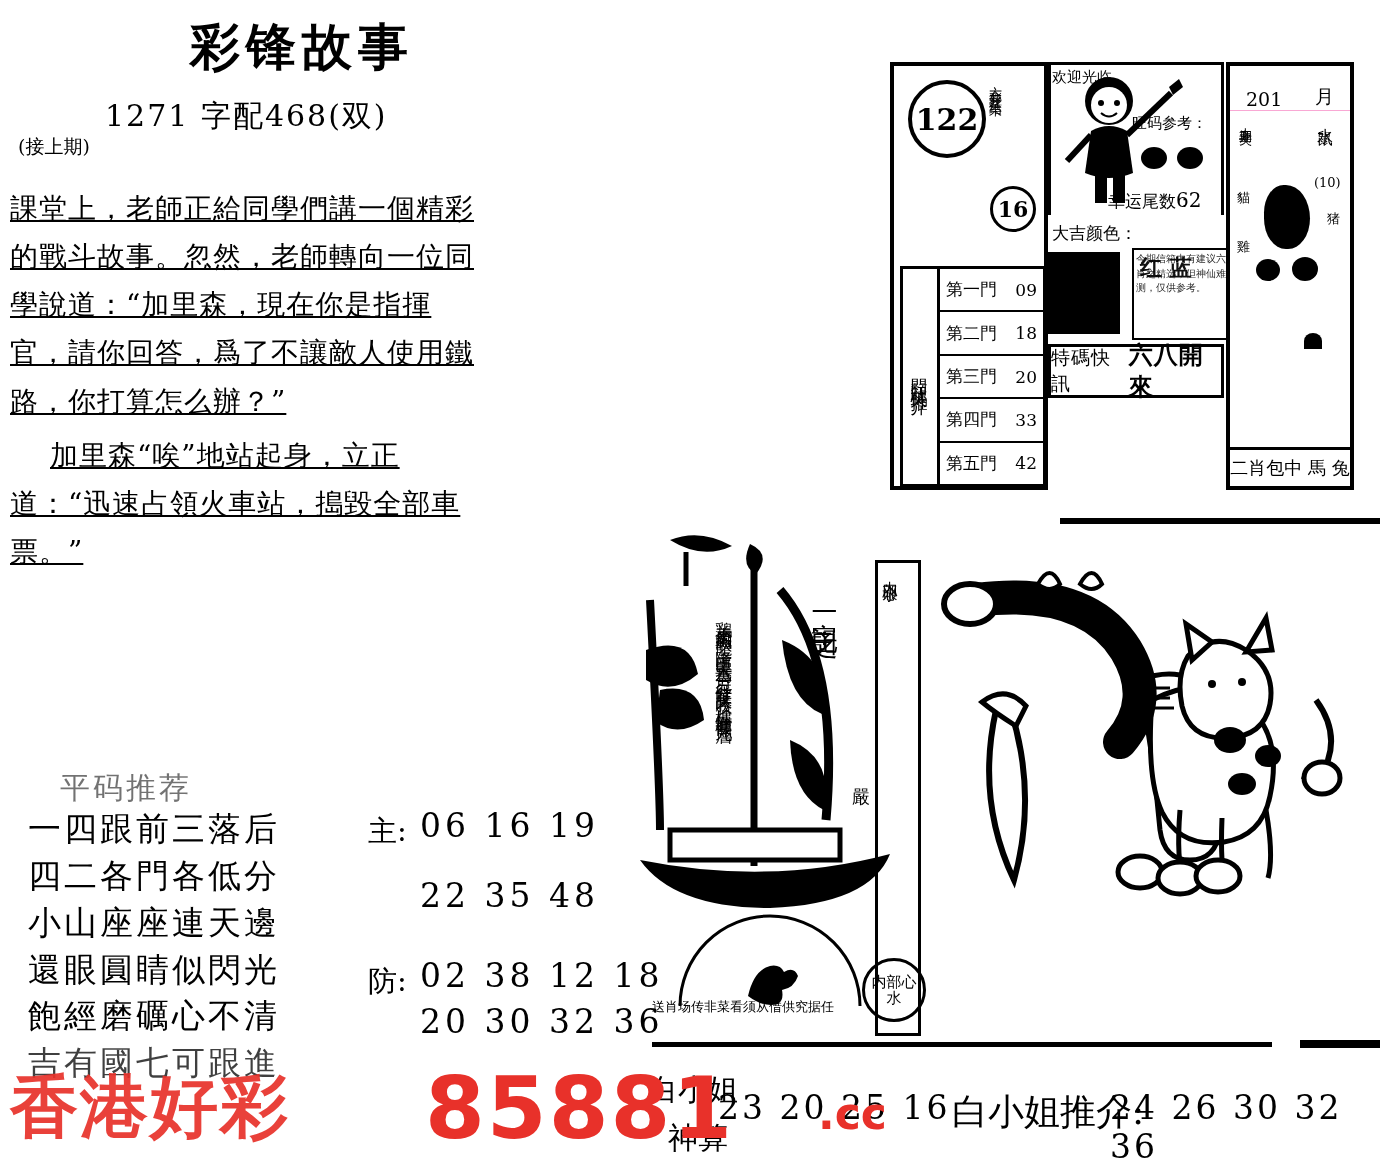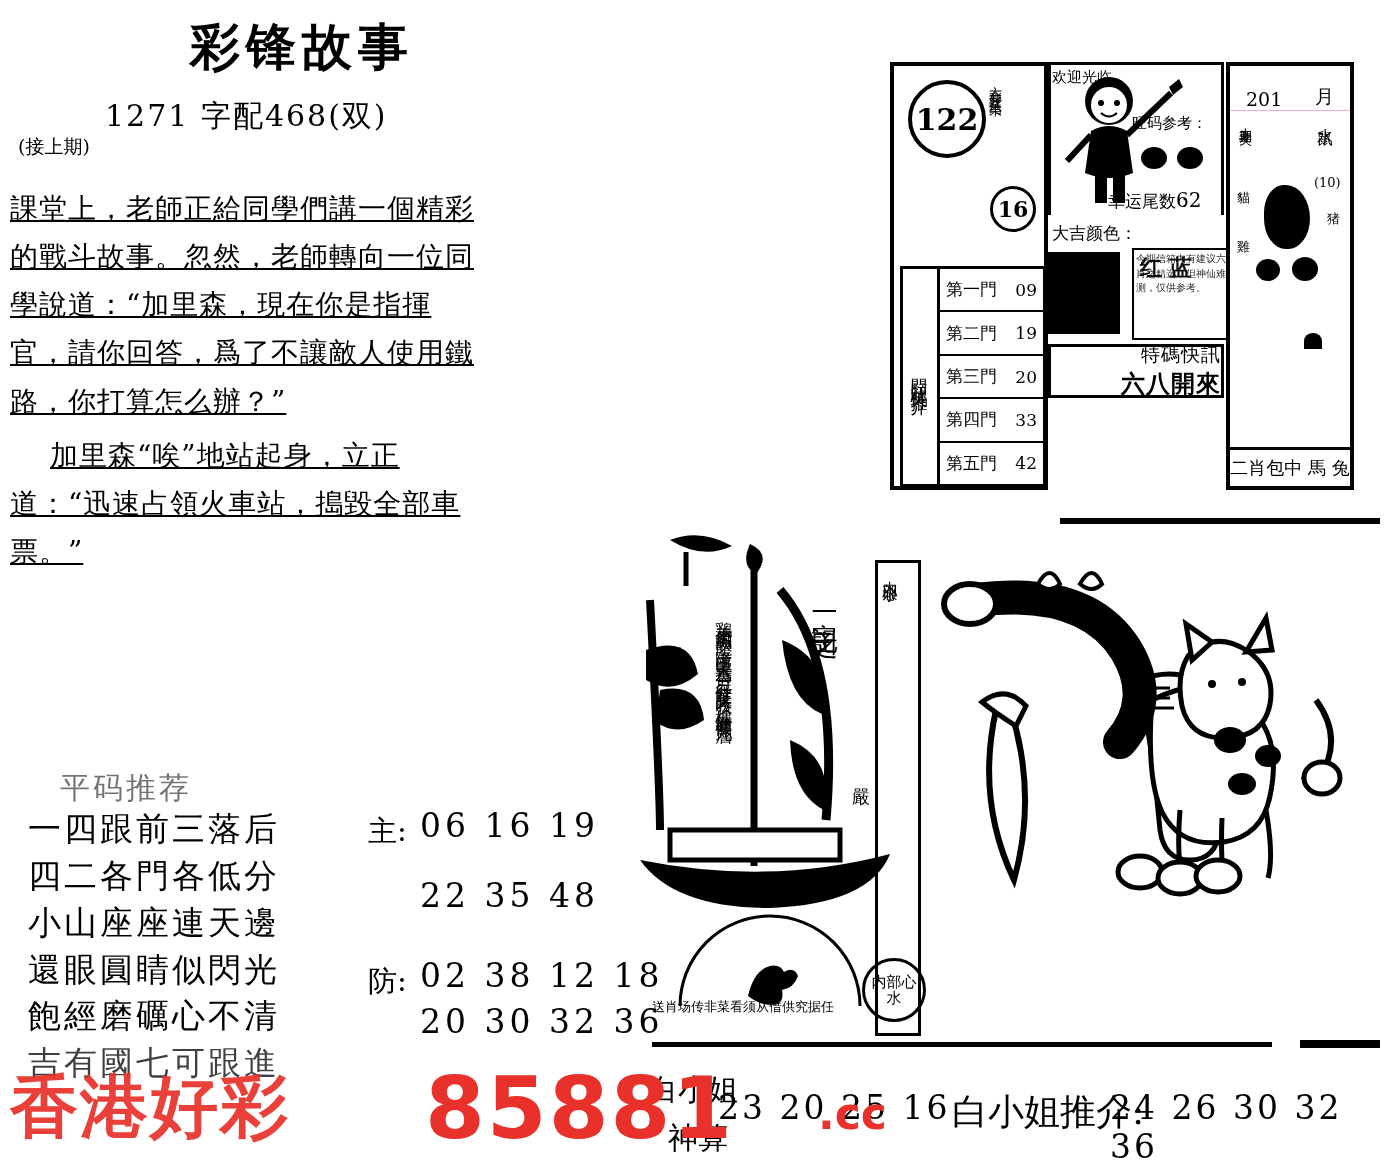--- a/index.html
+++ b/index.html
@@ -136,23 +136,23 @@
     position:absolute;left:84px;top:186px;width:94px;height:88px;
     border:2px solid #000;overflow:hidden;
   }
   .scribble-box div{
     font-family:"DejaVu Serif","Liberation Serif",serif;
     font-size:10px;line-height:1.45;padding:2px;opacity:.85;
   }
   .special-box{
     position:absolute;left:0;top:282px;width:170px;height:48px;
     border:3px solid #000;
-    display:flex;align-items:flex-end;justify-content:center;
+    display:flex;align-items:center;justify-content:center;
     font-family:Liberation Mono, monospace;
-    font-size:19px;letter-spacing:1px;flex-direction:column;
+    font-size:19px;letter-spacing:1px;
   }
   .right-col{
     position:absolute;left:336px;top:0;width:120px;height:420px;
     border:4px solid #000;
   }
   .rc-top{
     height:44px;border-bottom:1px solid #f9a8d4;
     display:flex;align-items:flex-end;justify-content:space-between;
     padding:0 16px;
     font-family:"DejaVu Serif","Liberation Serif",serif;font-size:19px;
@@ -284,21 +284,21 @@
 
       <div class="doors-box">
         <div class="doors-side">門類旺碼推介</div>
         <div class="doors-list">
           <div class="door-row">
             <span>第一門</span>
             <span>09</span>
           </div>
           <div class="door-row">
             <span>第二門</span>
-            <span>19</span>
+            <span>18</span>
           </div>
           <div class="door-row">
             <span>第三門</span>
             <span>20</span>
           </div>
           <div class="door-row">
             <span>第四門</span>
             <span>33</span>
           </div>
           <div class="door-row">

